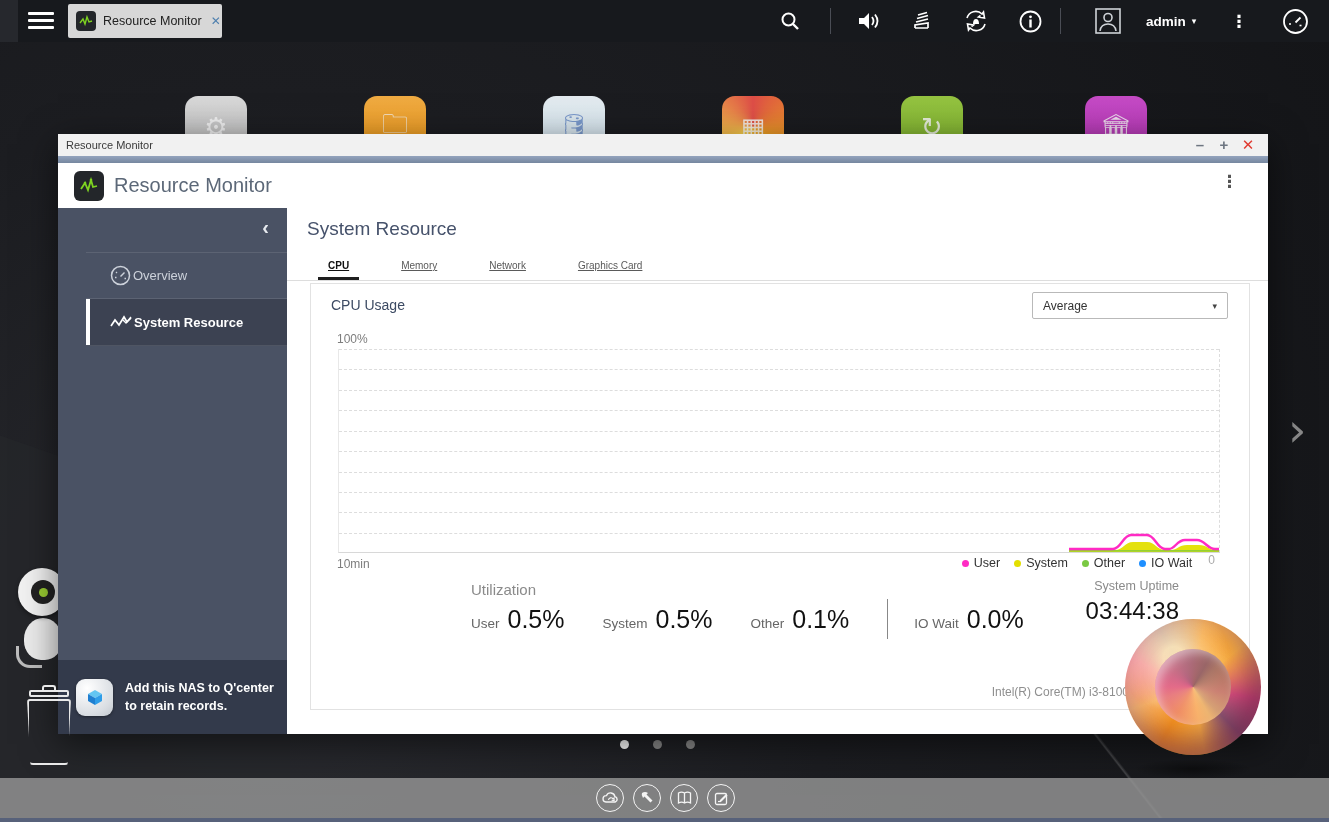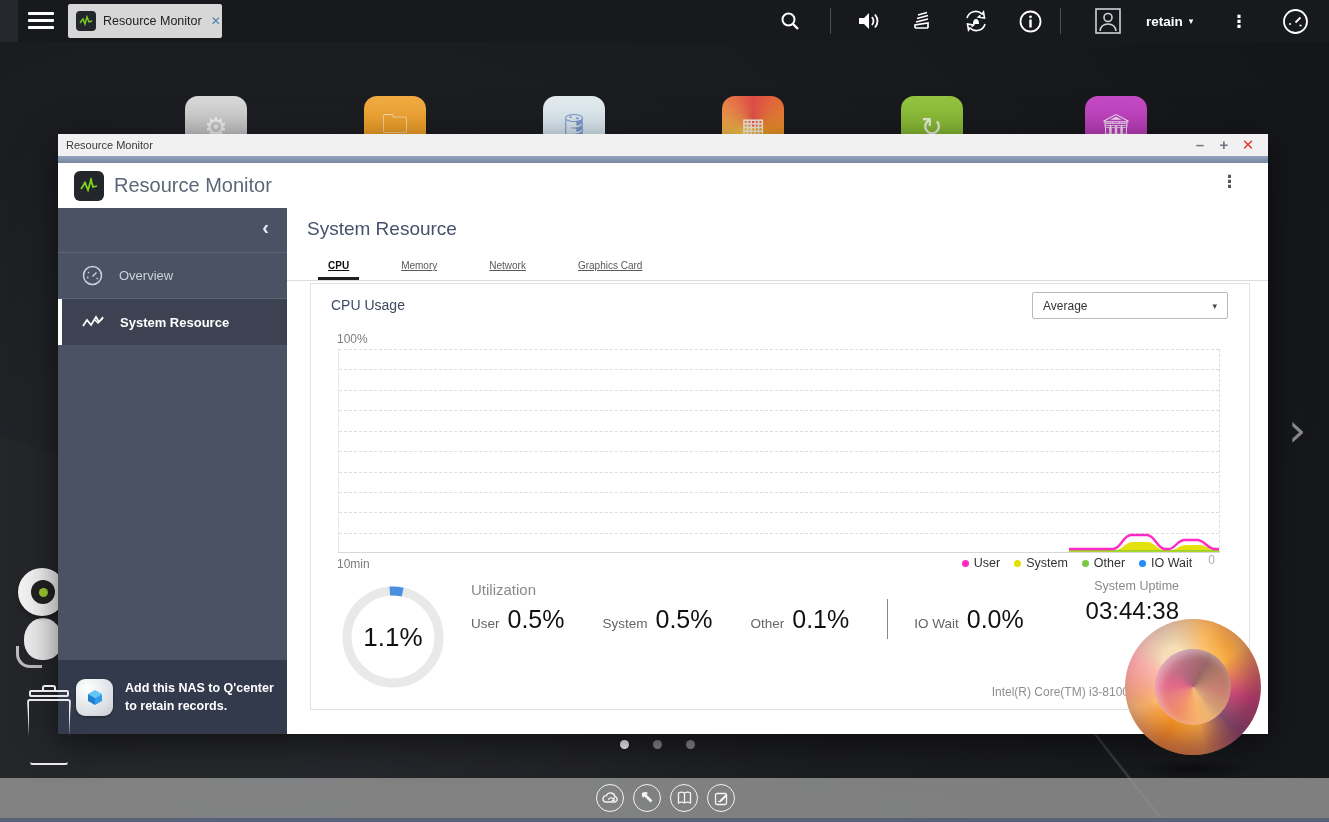--- a/index.html
+++ b/index.html
@@ -69,22 +69,22 @@
   .win-appico { width:30px; height:30px; border-radius:6px; background:#23262a; display:flex; align-items:center; justify-content:center; }
   .win-apptitle { font-size:20px; color:#5c6878; margin-left:10px; }
   .win-kebab { position:absolute; right:30px; top:8px; color:#555; font-size:17px; font-weight:bold; cursor:pointer; letter-spacing:0; }
 
   .win-body { display:flex; height:526px; }
 
   
   .sidebar { width:229px; background:#4a5264; position:relative; flex:none; }
   .sb-collapse { position:absolute; right:18px; top:8px; color:#e7eaef; font-size:20px; cursor:pointer; font-weight:bold; }
   .sb-items { position:absolute; top:44px; left:0; right:0; }
-  .sb-item { height:47px; display:flex; align-items:center; padding-left:24px; gap:16px; cursor:pointer;
-    border-bottom:1px solid rgba(255,255,255,.10); color:#ccd1da; font-size:13px; position:relative; }
+  .sb-item { height:47px; display:flex; align-items:center; padding-left:24px; gap:2px; cursor:pointer;
+    border-bottom:1px solid rgba(255,255,255,.10); color:#ccd1da; font-size:13px; position:relative;margin-left:28px; }
   .sb-item:first-child { border-top:1px solid rgba(255,255,255,.10); }
   .sb-item.selected { background:#3c4252; color:#fff; font-weight:bold; }
   .sb-item.selected::before { content:""; position:absolute; left:0; top:0; bottom:0; width:4px; background:#fff; }
   .sb-item svg { flex:none; }
   .qcenter { position:absolute; left:0; bottom:0; width:100%; height:74px; background:#333a4b;
     display:flex; align-items:center; padding:0 12px 0 18px; gap:12px; }
   .qcenter .cube { width:37px; height:37px; border-radius:9px; flex:none;
     background:radial-gradient(circle at 30% 25%, #ffffff, #d9dde2 70%, #c2c8cf);
     display:flex; align-items:center; justify-content:center; box-shadow:0 1px 3px rgba(0,0,0,.4); }
   .qcenter .txt { color:#fff; font-size:12.5px; font-weight:bold; line-height:1.45; }
@@ -217,21 +217,21 @@
   </div>
   <div class="tb-sep" style="left:1060px;"></div>
   <div class="tb-ic" style="left:1092px;width:32px;">
     <svg width="26" height="26" viewBox="0 0 26 26">
         <rect x="1" y="1" width="24" height="24" fill="none" stroke="#cfd3d8" stroke-width="1.6"></rect>
         <circle cx="13" cy="9.5" r="4" fill="none" stroke="#cfd3d8" stroke-width="1.6"></circle>
         <path d="M5 23 q1 -7 8 -7 q7 0 8 7" fill="none" stroke="#cfd3d8" stroke-width="1.6"></path>
       </svg>
   </div>
   <div class="tb-admin">
-    <span>retain</span>
+    <span>admin</span>
     <span class="caret">▾</span>
   </div>
   <div class="tb-ic" style="left:1226px;width:26px;color:#fff;font-size:17px;font-weight:bold;">
     <span>⋮</span>
   </div>
   <div class="tb-ic" style="left:1276px;width:38px;">
     <svg width="27" height="27" viewBox="0 0 27 27">
         <circle cx="13.5" cy="13.5" r="11.5" fill="none" stroke="#fff" stroke-width="1.8"></circle>
         <line x1="13.5" y1="14.5" x2="18.5" y2="9.5" stroke="#fff" stroke-width="1.8"></line>
         <line x1="7" y1="16" x2="9" y2="16" stroke="#fff" stroke-width="1.6"></line>
@@ -379,27 +379,20 @@
               <span class="leg-dot dot-other"></span>
               <span>Other</span>
             </span>
           <span class="leg-item">
               <span class="leg-dot dot-iowait"></span>
               <span>IO Wait</span>
             </span>
           <span class="y-zero">0</span>
         </div>
 
-        <div class="gauge">
-          <svg width="110" height="110" viewBox="0 0 110 110">
-            <circle cx="55" cy="55" r="46" fill="none" stroke="#e9e9e9" stroke-width="9"></circle>
-            <circle cx="55" cy="55" r="46" fill="none" stroke="#4a8fe2" stroke-width="9" stroke-dasharray="13 276" transform="rotate(-94 55 55)"></circle>
-          </svg>
-          <div class="gauge-val">1.1%</div>
-        </div>
 
         <div class="util-label">Utilization</div>
         <div class="stats-row">
           <span class="stat">
               <span class="sl">User</span>
               <span class="sv">0.5%</span>
             </span>
           <span class="stat">
               <span class="sl">System</span>
               <span class="sv">0.5%</span>

